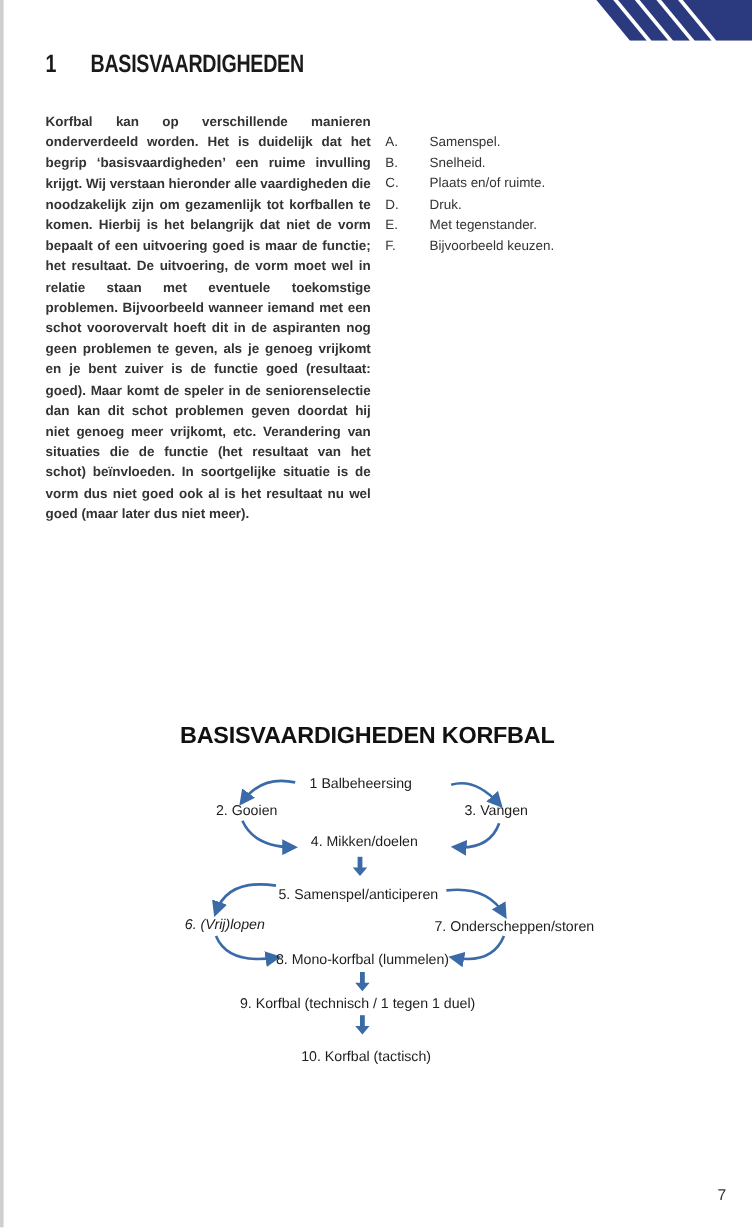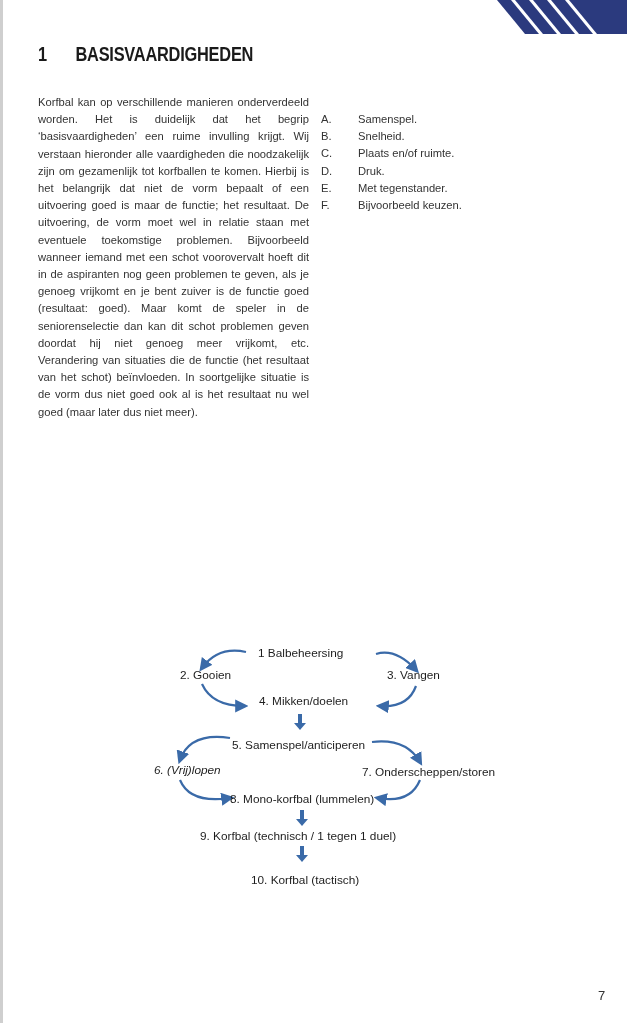--- a/index.html
+++ b/index.html
@@ -13,21 +13,21 @@
     .heading {
       position: absolute; left: 38px; top: 42px;
       font-family: "Liberation Sans Narrow", "Liberation Sans", sans-serif;
       font-weight: bold; font-size: 21px; letter-spacing: -0.3px; color: #1a1a1a;
       transform: scaleX(0.78); transform-origin: left center; white-space: nowrap;
     }
     .heading .num { display: inline-block; width: 48px; }
     .col { position: absolute; top: 94px; font-size: 11.2px; line-height: 17.2px; color: #333; }
     .col-left { left: 38px; width: 271px; }
     .col-right { left: 321px; width: 269px; }
-    .col p { margin: 0; text-align: justify; }
+    .col p { margin: 0; text-align: justify; font-weight: bold; }
     .col p.gap { margin-top: 17px; }
     .list { margin: 17px 0 0 0; padding: 0; list-style: none; }
     .list li { display: flex; }
     .list .letter { width: 37px; }
     .diagram { position: absolute; left: 140px; top: 598px; width: 370px; height: 300px; }
     .diagram-title {
       position: absolute; left: 10px; top: 4px;
       font-weight: bold; font-size: 19.5px; color: #111; letter-spacing: -0.2px; white-space: nowrap;
     }
     .node { position: absolute; font-size: 11.8px; color: #1d1d1d; white-space: nowrap; }
@@ -78,20 +78,21 @@
         <span>Met tegenstander.</span>
       </li>
     <li>
         <span class="letter">F.</span>
         <span>Bijvoorbeeld keuzen.</span>
       </li>
   </ul>
 </div>
 
 <div class="diagram">
+  <div class="diagram-title">BASISVAARDIGHEDEN KORFBAL</div>
 
   <svg class="arrows" width="370" height="300" viewBox="0 0 370 300">
     <defs>
       <marker id="ah" markerWidth="6" markerHeight="6" refX="4" refY="3" orient="auto">
         <path d="M0,0 L6,3 L0,6 z" fill="#3a6aa8"></path>
       </marker>
     </defs>
     <g stroke="#3a6aa8" stroke-width="2.2" fill="none" marker-end="url(#ah)">
       <path d="M106,54 Q78,48 62,70"></path>
       <path d="M236,56 Q256,50 276,72"></path>

